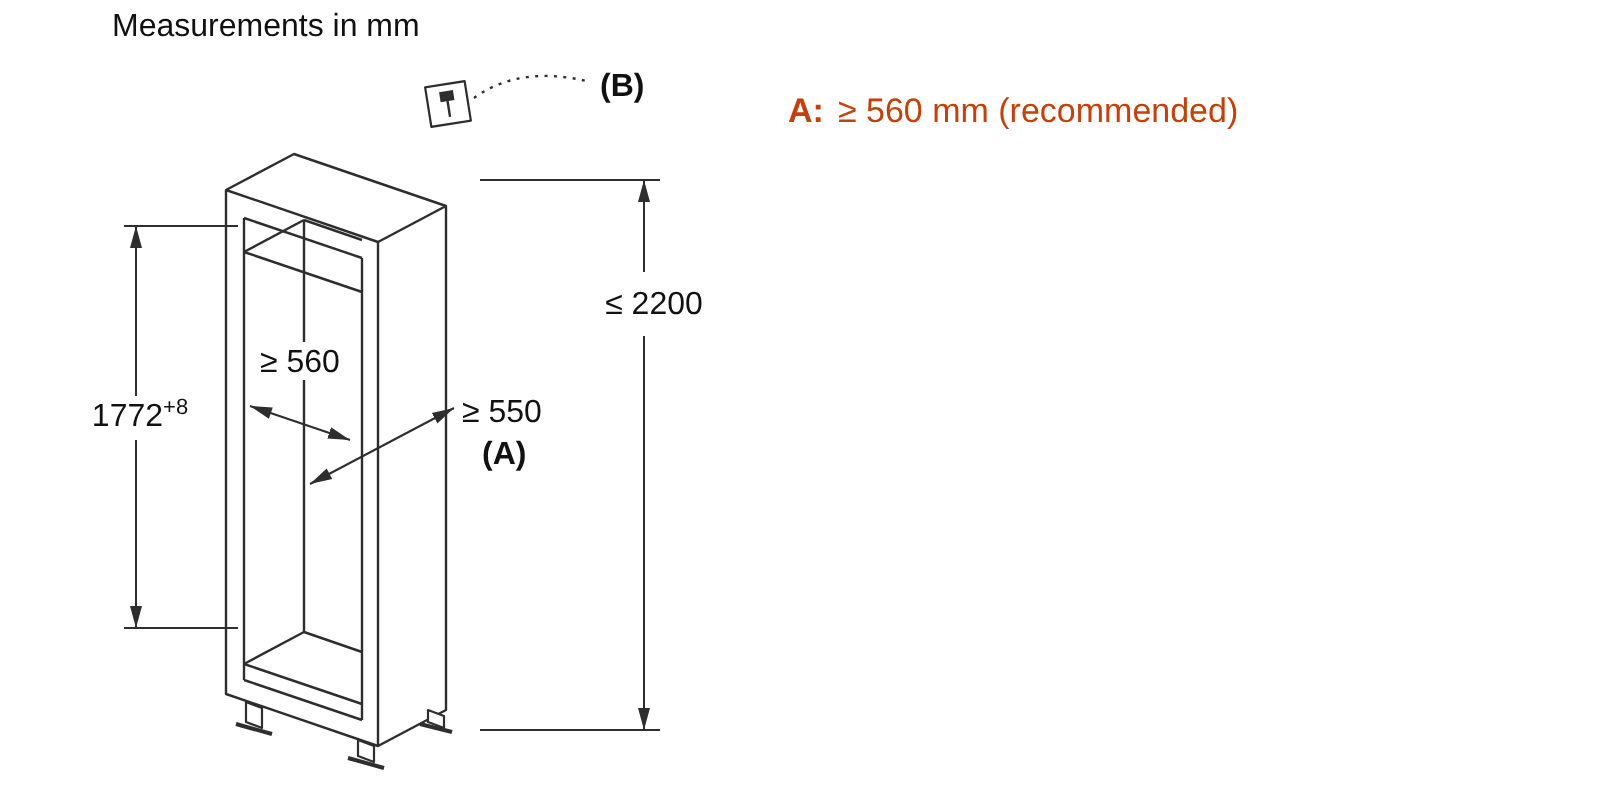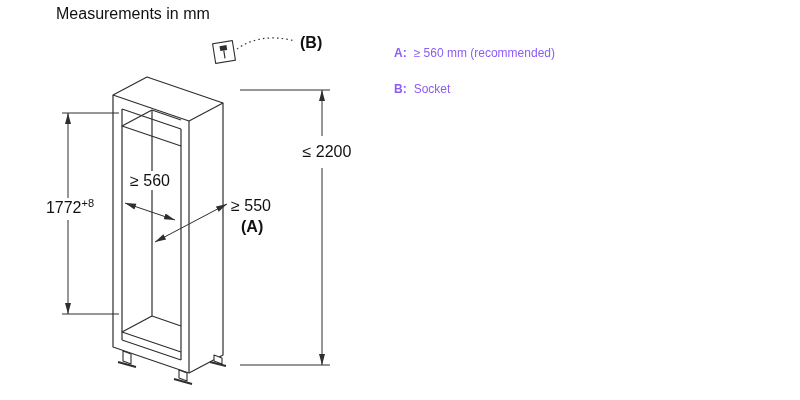--- a/index.html
+++ b/index.html
@@ -10,21 +10,21 @@
     color: #111111;
     position: relative;
     overflow: hidden;
   }
   .title {
     position: absolute; left: 13px; top: 5px;
     font-size: 16px; color: #111111; margin-left: 43px;
   }
   .legend {
     position: absolute; left: 394px; top: 46px;
-    font-size: 12px; color: #8b5cf6;
+    font-size: 17px; color: #c2410c;
   }
   .legend-row { margin-bottom: 22px; white-space: nowrap; }
   .legend-key { font-weight: bold; margin-right: 7px; }
   svg.diagram { position: absolute; left: 0; top: 0; }
   svg text {
     font-family: "Liberation Sans", sans-serif;
     font-size: 16px; fill: #111111;
   }
   svg text.b { font-weight: bold; }
   svg tspan.sup { font-size: 11px; }
@@ -120,16 +120,13 @@
     <path class="dim" d="M322,136 L322,90" marker-end="url(#ae)"></path>
     <path class="dim" d="M322,168 L322,365" marker-end="url(#ae)"></path>
     <text x="327" y="157" text-anchor="middle">≤ 2200</text>
   </g>
 </svg>
 
 <div class="legend">
   <div class="legend-row">
     <span class="legend-key">A:</span><span>≥ 560 mm (recommended)</span>
   </div>
-  <div class="legend-row">
-    <span class="legend-key">B:</span><span>Socket</span>
-  </div>
 </div>
 
 </body></html>

